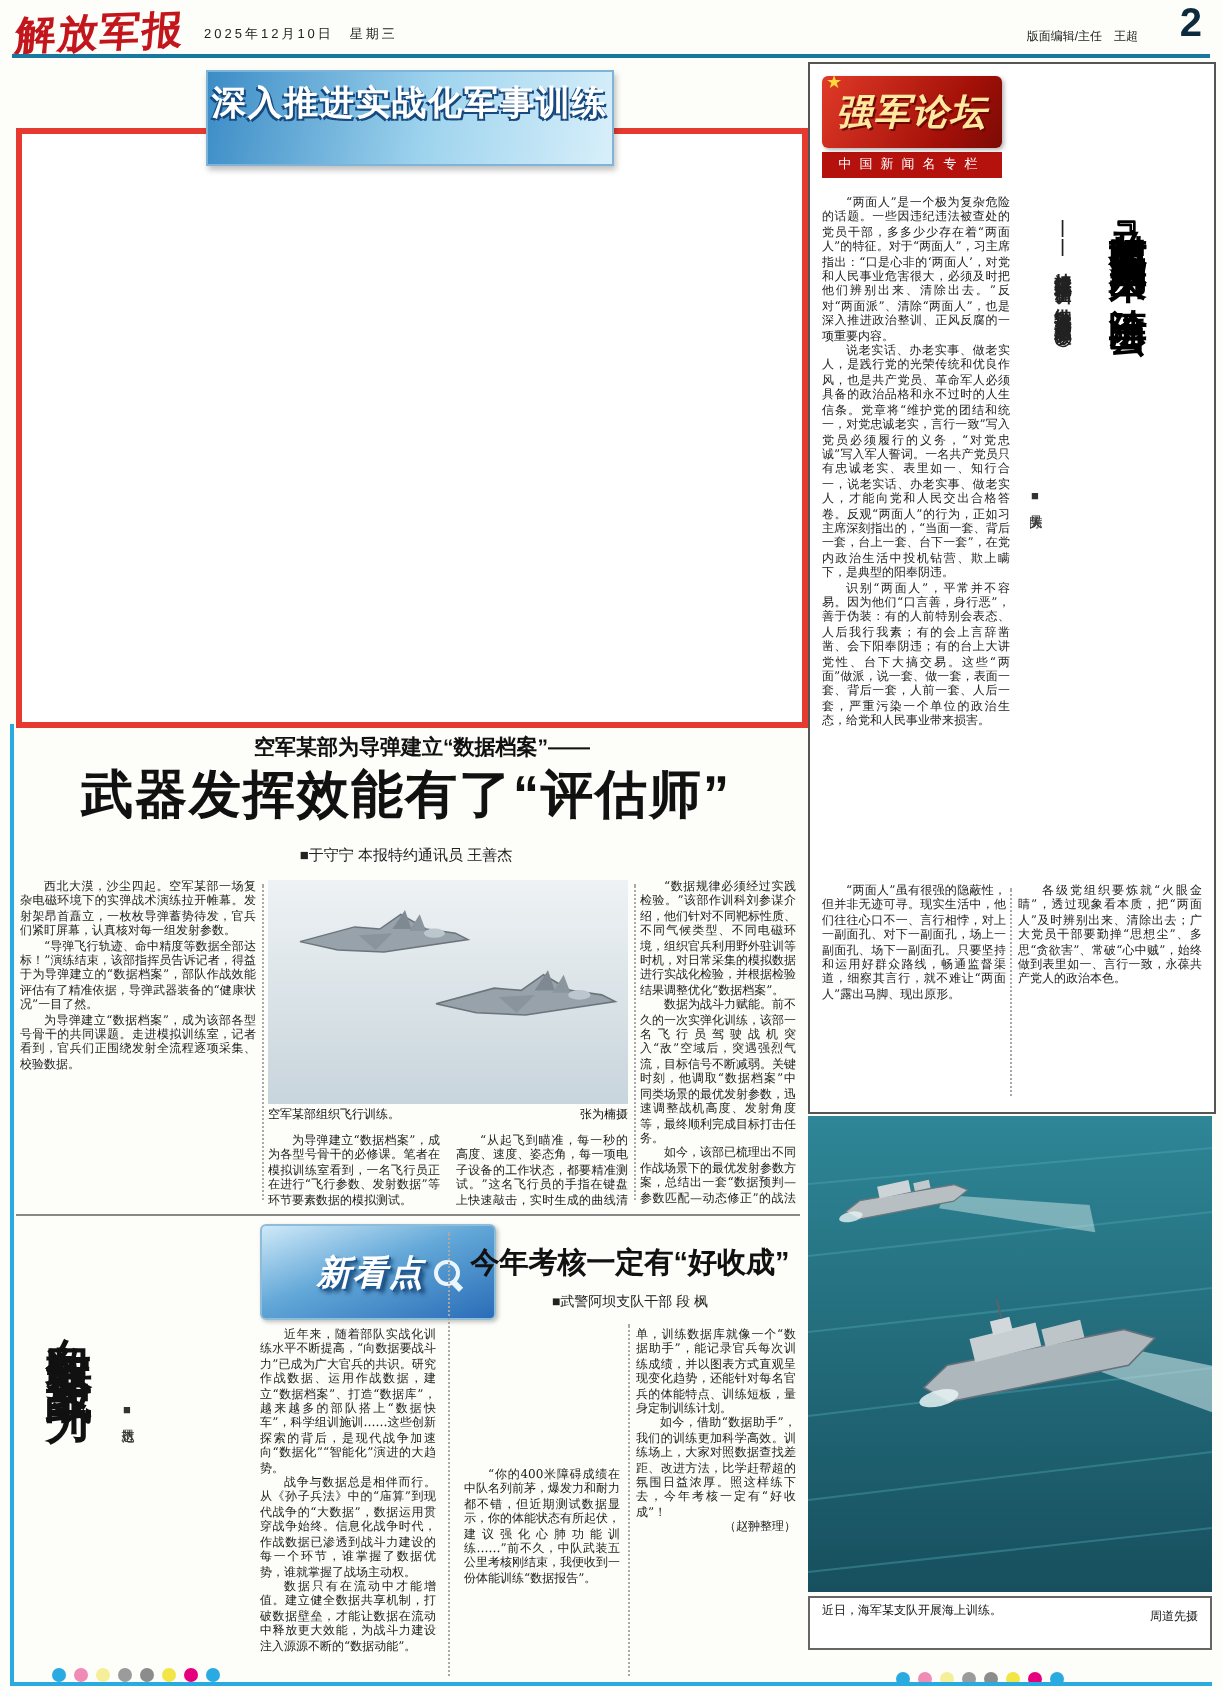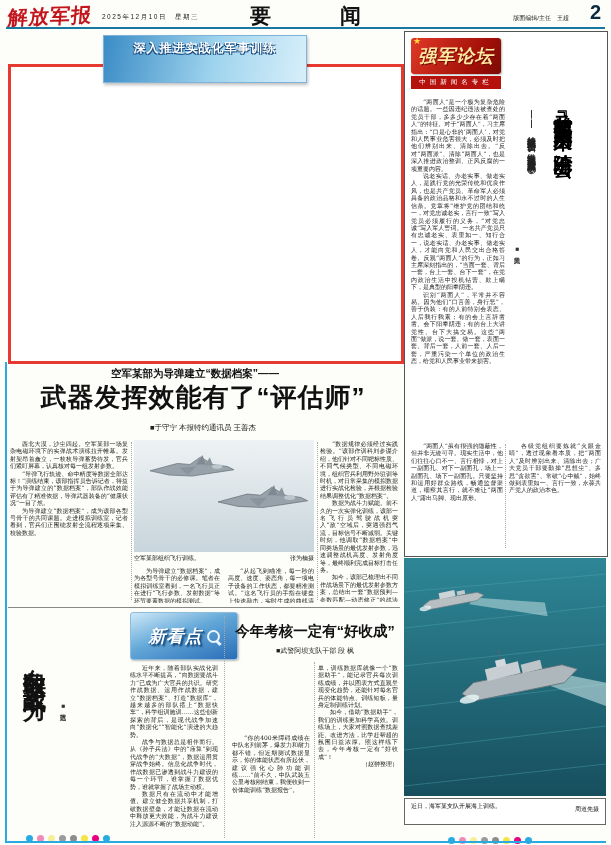--- a/index.html
+++ b/index.html
@@ -17,21 +17,21 @@
   .logo{font-family:"DejaVu Serif",serif;font-weight:bold;font-size:20px;color:#c3161c;
         transform:skewX(-7deg) rotate(-2deg);letter-spacing:1px;}
   .date{font-size:6.5px;letter-spacing:1.5px;color:#222;}
   .section{font-size:21px;font-weight:bold;letter-spacing:24px;text-indent:24px;}
   .editor{font-size:6px;color:#222;}
   .pagenum{font-size:20px;font-weight:bold;color:#0d2b3e;}
   .headrule{height:2px;background:#1878a0;}
   
   .banner{background:linear-gradient(100deg,#3b8cc6,#9fd4ee 55%,#d8effa);border:1px solid #7fb4d8;
           box-shadow:1px 2px 3px rgba(0,0,0,.25);text-align:center;z-index:6;}
-  .banner .l1{font-size:12px;font-weight:bold;color:#fff;letter-spacing:1px;margin-top:4px;
+  .banner .l1{font-size:17px;font-weight:bold;color:#fff;letter-spacing:1px;margin-top:4px;
           text-shadow:1px 1px 0 #16497e,-1px 1px 0 #16497e;}
   .banner .l2{font-size:13px;font-weight:bold;font-style:italic;color:#eef8ff;letter-spacing:2px;
           text-shadow:1px 1px 0 #1d5a96;}
   
   .redbox{border:3px solid #e63a30;background:#fff;z-index:1;}
   .kicker{font-size:10.5px;font-weight:bold;}
   .bigtitle{font-size:26px;font-weight:bold;letter-spacing:1px;}
   .byline{font-size:7.5px;color:#222;}
   
   .lensbadge{background:linear-gradient(160deg,#eaf6fd,#8cc0e2 70%,#5f9fcc);border:1px solid #9cc4de;
@@ -44,21 +44,21 @@
   .forumbadge .top{height:36px;background:linear-gradient(120deg,#e03a28,#a31008 70%,#7c0a06);
         border-radius:3px;display:flex;align-items:center;justify-content:center;position:relative;
         box-shadow:1px 1px 2px rgba(0,0,0,.3);}
   .forumbadge .top .t{font-size:18px;font-weight:bold;color:#ffe9a0;font-style:italic;
         text-shadow:1px 1px 0 #6d0803;letter-spacing:1px;}
   .forumbadge .star{position:absolute;left:2px;top:-2px;color:#ffd83d;font-size:9px;}
   .forumbadge .strip{margin-top:2px;height:13px;background:#b5120e;color:#fff;font-size:6.5px;
         letter-spacing:4px;display:flex;align-items:center;justify-content:center;}
   .bluebadge{background:linear-gradient(160deg,#cfe9f8,#63a8d8 45%,#2a6db8);border:1px solid #8fbcd8;
         border-radius:3px;display:flex;align-items:center;justify-content:center;gap:4px;
-        box-shadow:1px 1px 2px rgba(0,0,0,.25);}
+        box-shadow:1px 1px 2px rgba(0,0,0,.25);padding-left:10px;}
   .bluebadge .t{font-size:17px;font-weight:bold;font-style:italic;color:#fff;letter-spacing:1px;
         text-shadow:1px 1px 0 #1d5a96,2px 2px 2px #123c66;}
   .mag{position:relative;width:13px;height:13px;}
   .mag .ring{position:absolute;left:0;top:0;width:9px;height:9px;border:2.5px solid #eaf5fc;border-radius:50%;}
   .mag .stick{position:absolute;left:10px;top:10px;width:2.5px;height:6px;background:#eaf5fc;transform:rotate(-45deg);}
   .globe{width:12px;height:12px;border:1.5px solid #e6f3fb;border-radius:50%;position:relative;}
   .globe:before{content:"";position:absolute;left:-1px;top:4px;width:12px;height:1.5px;background:#e6f3fb;}
   
   .cap{font-family:"DejaVu Serif",serif;font-size:6px;line-height:8px;color:#111;}
   .credit{float:right;}
@@ -76,21 +76,20 @@
   .capbox{border:1px solid #666;background:#fff;padding:3px 6px;box-sizing:border-box;}
   .dotsrow span{display:inline-block;width:7px;height:7px;border-radius:50%;margin:0 2px;}
 </style>
 </head>
 <body>
 
 <div id="page">
 
   <div class="abs logo" style="left:8px;top:3px;">解放军报</div>
   <div class="abs date" style="left:102px;top:13px;">2025年12月10日　星期三</div>
-  <div class="abs section ctr" style="left:0;width:611px;top:2px;">要　闻</div>
   <div class="abs editor" style="right:42px;top:14px;">版面编辑/主任　王超</div>
   <div class="abs pagenum" style="right:10px;top:1px;">2</div>
   <div class="abs headrule" style="left:6px;top:27px;width:599px;"></div>
 
   <div class="abs banner" style="left:103px;top:35px;width:202px;height:46px;">
     <div class="l1">深入推进实战化军事训练</div>
   </div>
 
   <div class="abs redbox" style="left:8px;top:64px;width:390px;height:294px;"></div>
   <div class="abs kicker ctr" style="left:8px;width:390px;top:80px;">陆军某旅打造射击“毁伤数据库”——</div>
@@ -142,21 +141,21 @@
 
   <div class="abs serifbody" style="left:268px;top:156px;width:126px;height:196px;">
     <p>梳理历年实弹射击数据，利用信息化平台对多种训练数据进行系统聚合，精心打造射击“毁伤数据库”，及时跟踪评估毁伤效果，为指挥员调整部署提供数据支撑。</p>
     <p>今年野外驻训，他们探索建立作战数据采集流转机制，利用无人机、装甲侦察车、雷达探测设备等，多维度收集目标数据。完成火力打击后，空中与地面设备立即回传目标毁伤实况，不断丰富射击“毁伤数据库”的数据类型，辅助指挥员精准研判打击效果。</p>
     <p>考核现场，指挥车内，该火力分队指挥员利用射击“毁伤数据库”得出的结论，与考核组给出的判定结果几乎完全一致。判明首轮射击毁伤不足后，他果断下令更换弹种并实施二次火力打击，最终将“敌”目标彻底摧毁。</p>
     <p>走下考核场，这名分队指挥员感慨：依托射击“毁伤数据库”，他们在平时训练中紧贴实战构设“目标区”，区分摧毁、压制、歼灭等多种打击效果，火力打击能力不断提升。</p>
   </div>
   <div class="abs dotsep" style="left:131px;top:158px;height:192px;"></div>
   <div class="abs dotsep" style="left:265px;top:158px;height:192px;"></div>
 
-  <div class="abs kicker ctr" style="left:0;width:390px;top:367px;">空军某部为导弹建立“数据档案”——</div>
+  <div class="abs kicker ctr" style="left:16px;width:390px;top:367px;">空军某部为导弹建立“数据档案”——</div>
   <div class="abs bigtitle ctr" style="left:8px;width:390px;top:380px;">武器发挥效能有了“评估师”</div>
   <div class="abs byline ctr" style="left:8px;width:390px;top:423px;">■于守宁 本报特约通讯员 王善杰</div>
 
   <div class="abs serifbody" style="left:10px;top:440px;width:118px;height:162px;">
     <p>西北大漠，沙尘四起。空军某部一场复杂电磁环境下的实弹战术演练拉开帷幕。发射架昂首矗立，一枚枚导弹蓄势待发，官兵们紧盯屏幕，认真核对每一组发射参数。</p>
     <p>“导弹飞行轨迹、命中精度等数据全部达标！”演练结束，该部指挥员告诉记者，得益于为导弹建立的“数据档案”，部队作战效能评估有了精准依据，导弹武器装备的“健康状况”一目了然。</p>
     <p>为导弹建立“数据档案”，成为该部各型号骨干的共同课题。走进模拟训练室，记者看到，官兵们正围绕发射全流程逐项采集、校验数据。</p>
   </div>
 
   <div class="abs" style="left:134px;top:440px;width:180px;height:112px;">

